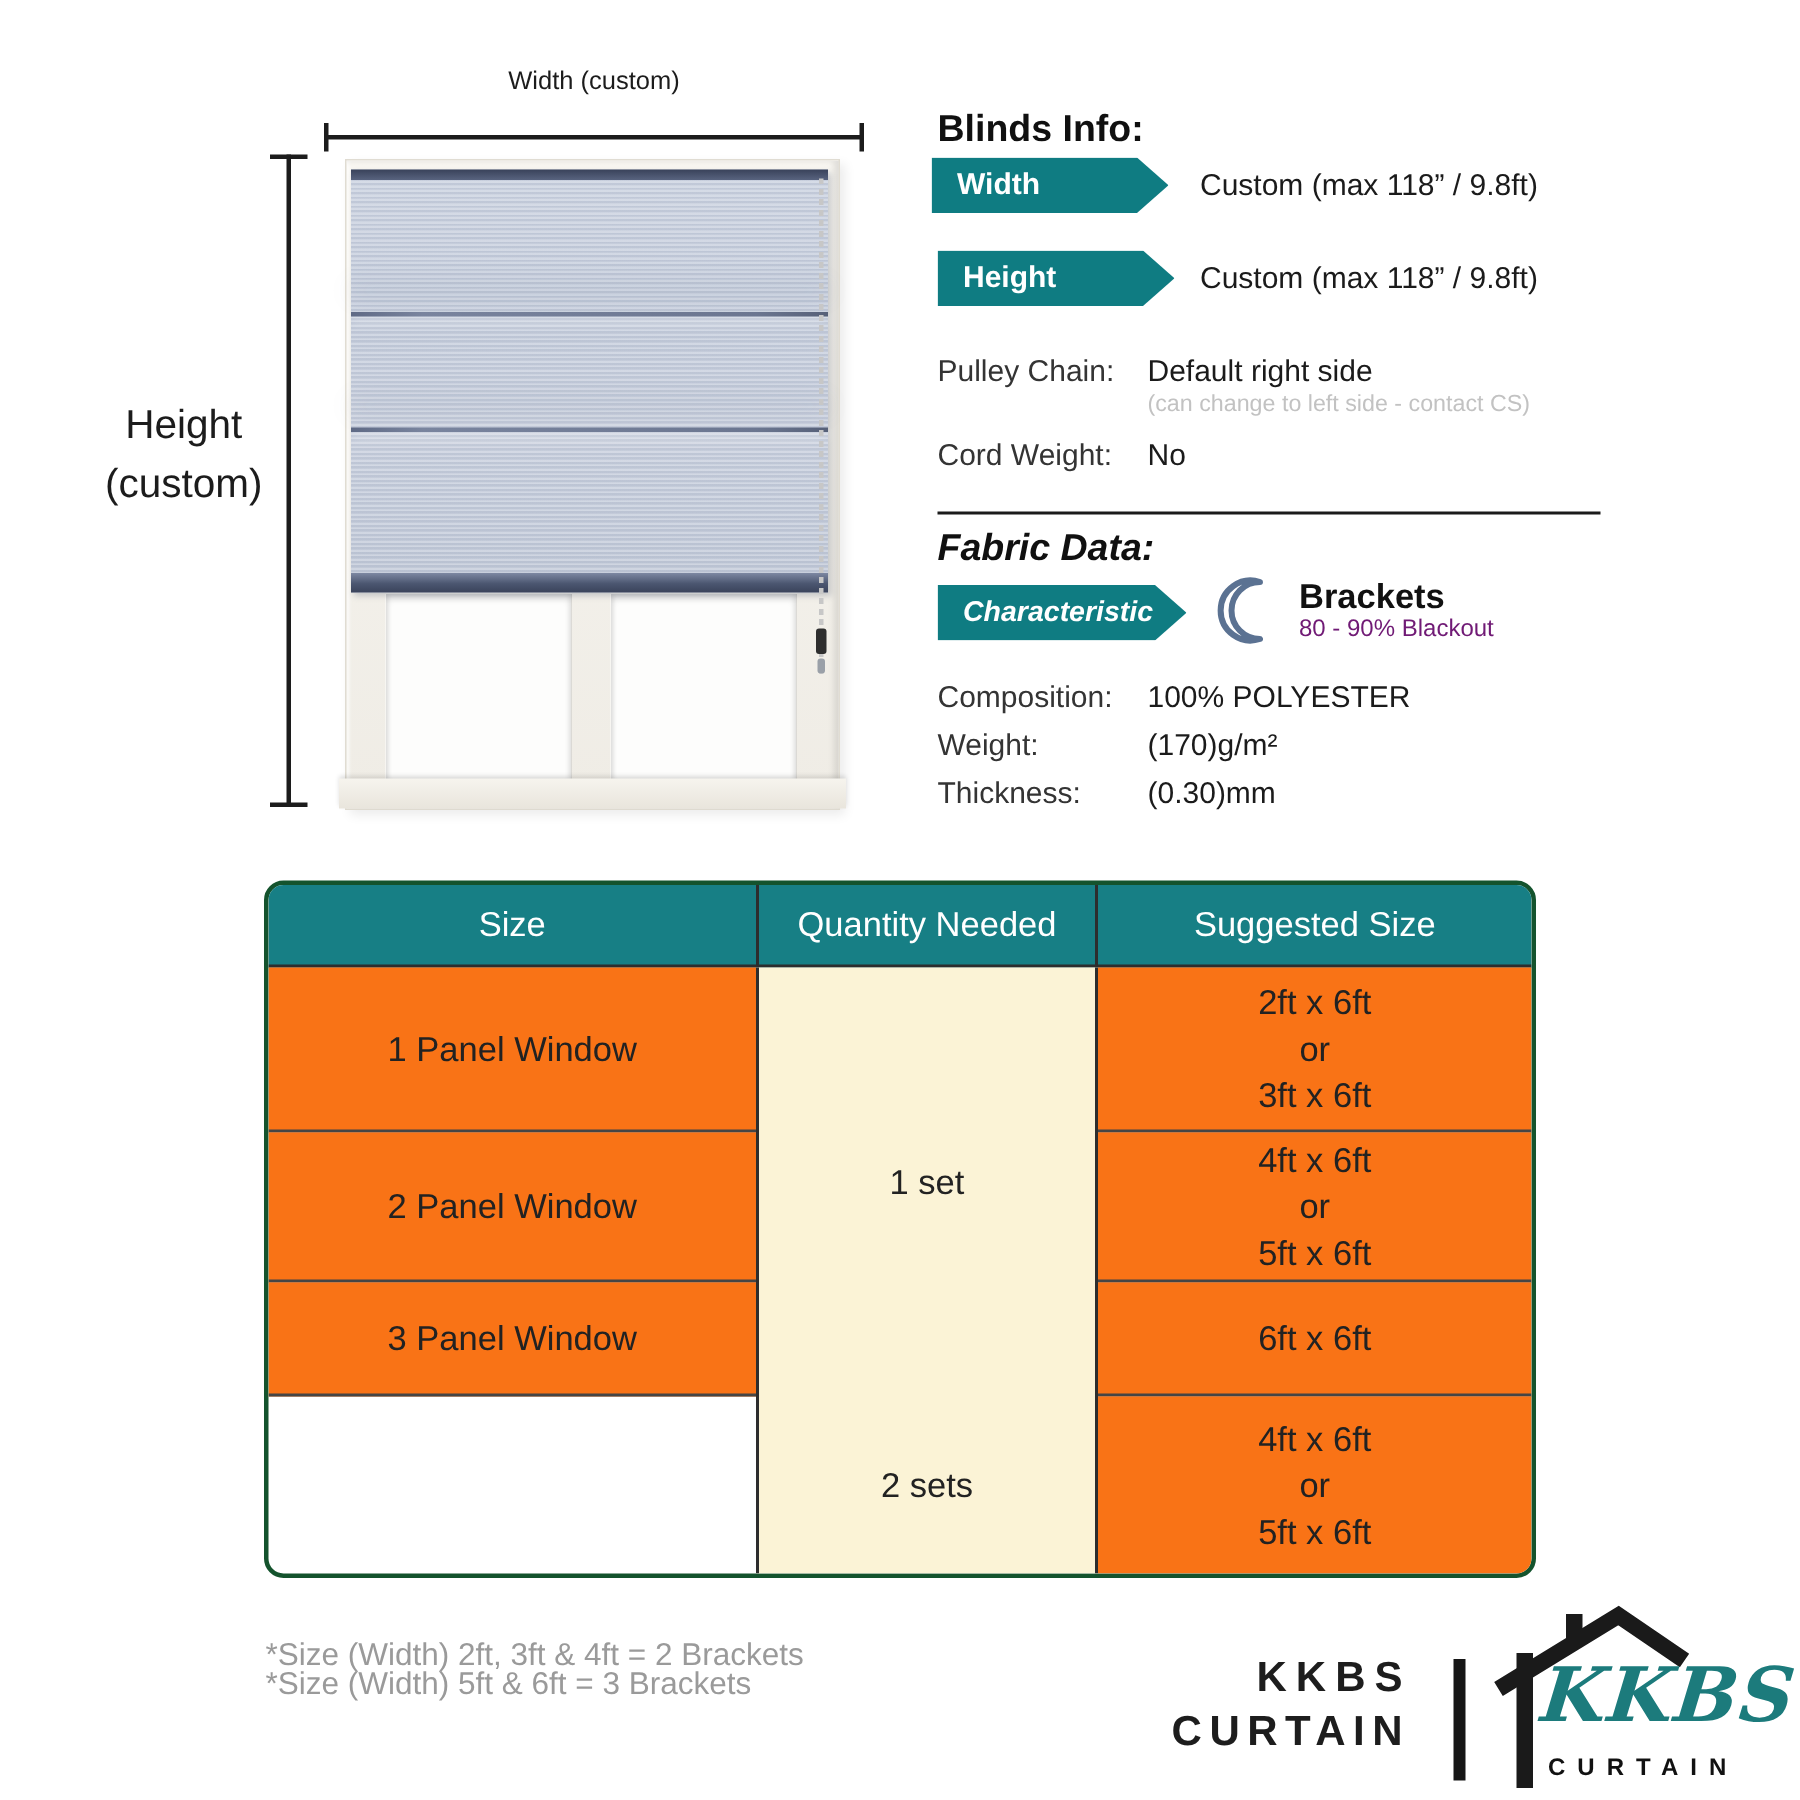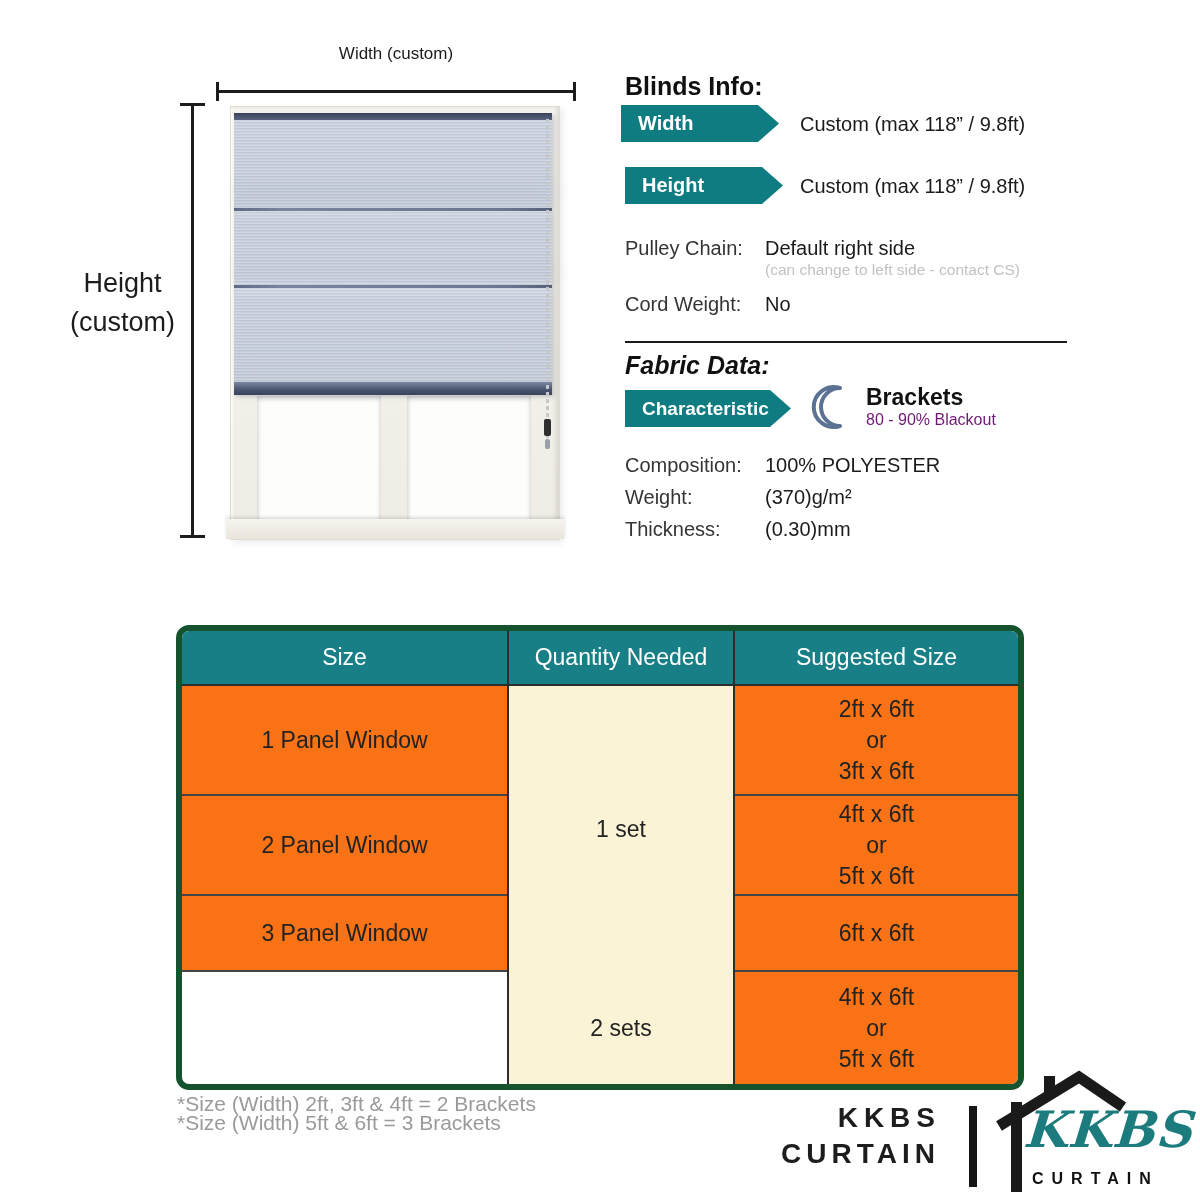--- a/index.html
+++ b/index.html
@@ -66,23 +66,23 @@
   .val   { position:absolute; font-size:20px; color:#1b1b1b; }
   .lbl   { position:absolute; font-size:20px; color:#343434; }
   .subnote { position:absolute; font-size:15.5px; color:#c2c2c2; }
   .divider { position:absolute; left:625px; top:341px; width:442px; height:2px; background:#1b1b1b; }
   .moon-wrap { position:absolute; left:806px; top:381px; width:52px; height:52px; }
   .blackout-title { position:absolute; left:866px; top:384px; font-size:23px; font-weight:bold; color:#111; }
   .blackout-sub   { position:absolute; left:866px; top:411px; font-size:16px; color:#701a75; }
 
   
   .spec-table { position:absolute; left:176px; top:587px; width:848px; height:465px;
-    border:6px solid #14532d; border-radius:13px; overflow:hidden; background:#ffffff;
+    border:3px solid #14532d; border-radius:13px; overflow:hidden; background:#ffffff;
     display:grid; grid-template-columns:325px 228px 1fr;
-    grid-template-rows:55px 110px 100px 76px 1fr;margin-top:38px; }
+    grid-template-rows:55px 110px 100px 76px 1fr; }
   .th { background:#177f85; color:#ffffff; font-size:23px; font-weight:500;
     display:flex; align-items:center; justify-content:center;
     border-bottom:2px solid #2d2d2d; }
   .th.mid { border-left:2px solid #2d2d2d; border-right:2px solid #2d2d2d; }
   .cell { display:flex; flex-direction:column; align-items:center; justify-content:center;
     font-size:23px; color:#222222; line-height:31px; text-align:center; background:#f97316; }
   .cell.size { grid-column:1; } .cell.sugg { grid-column:3; }
   .cell.rb { border-bottom:2px solid #454545; }
   .qty-cell { grid-column:2; grid-row:2 / 6; background:#fbf3d6; position:relative;
     border-left:2px solid #2d2d2d; border-right:2px solid #2d2d2d; }
@@ -152,35 +152,35 @@
   <div class="val" style="left:765px; top:237px;">Default right side</div>
   <div class="subnote" style="left:765px; top:261px;">(can change to left side - contact CS)</div>
 
   <div class="lbl" style="left:625px; top:293px;">Cord Weight:</div>
   <div class="val" style="left:765px; top:293px;">No</div>
 
   <div class="divider"></div>
 
   <div class="sec-title" style="left:625px; top:351px;font-style:italic;">Fabric Data:</div>
 
-  <div class="badge" style="left:625px; top:390px; width:166px; font-size:19px;">Characteristic</div>
+  <div class="badge" style="left:625px; top:390px; width:166px; font-size:19px;font-style:italic;">Characteristic</div>
 
   <div class="moon-wrap">
     <svg viewBox="0 0 52 52" width="52" height="52">
       <path d="M 34 7 A 20 20 0 1 0 34 45 A 15.5 15.5 0 0 1 34 7 Z" fill="none" stroke="#5b7292" stroke-width="4" stroke-linejoin="round" stroke-linecap="round"></path>
     </svg>
   </div>
   <div class="blackout-title">Brackets</div>
   <div class="blackout-sub">80 - 90% Blackout</div>
 
   <div class="lbl" style="left:625px; top:454px;">Composition:</div>
   <div class="val" style="left:765px; top:454px;">100% POLYESTER</div>
 
   <div class="lbl" style="left:625px; top:486px;">Weight:</div>
-  <div class="val" style="left:765px; top:486px;">(370)g/m²</div>
+  <div class="val" style="left:765px; top:486px;">(170)g/m²</div>
 
   <div class="lbl" style="left:625px; top:518px;">Thickness:</div>
   <div class="val" style="left:765px; top:518px;">(0.30)mm</div>
 
   <div class="spec-table">
     <div class="th">Size</div>
     <div class="th mid">Quantity Needed</div>
     <div class="th">Suggested Size</div>
 
     <div class="cell size rb" style="grid-row:2;">

